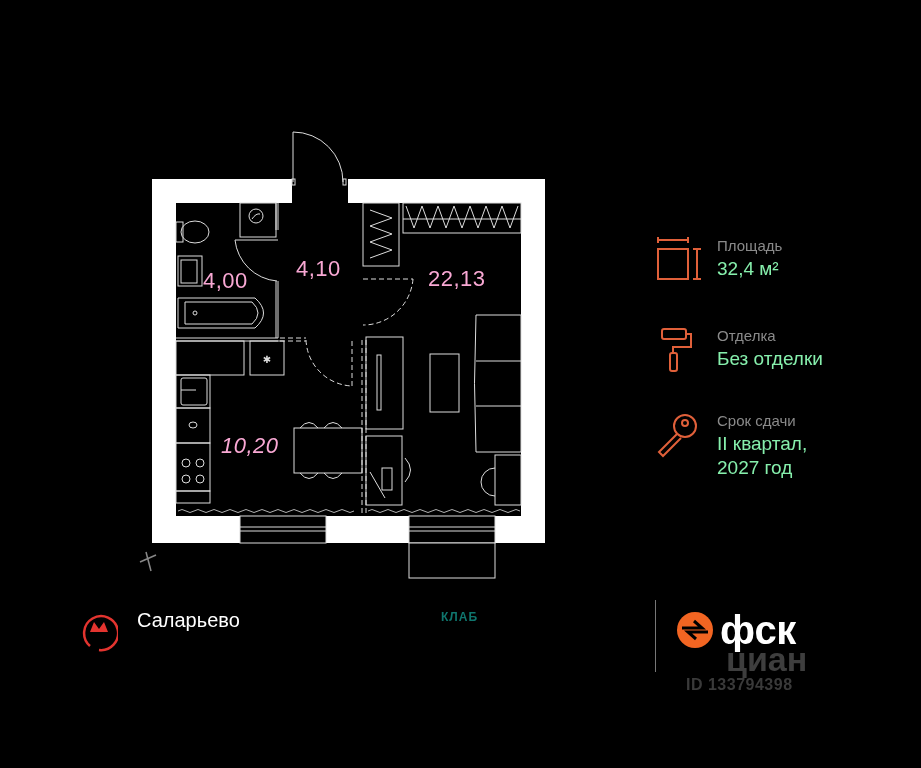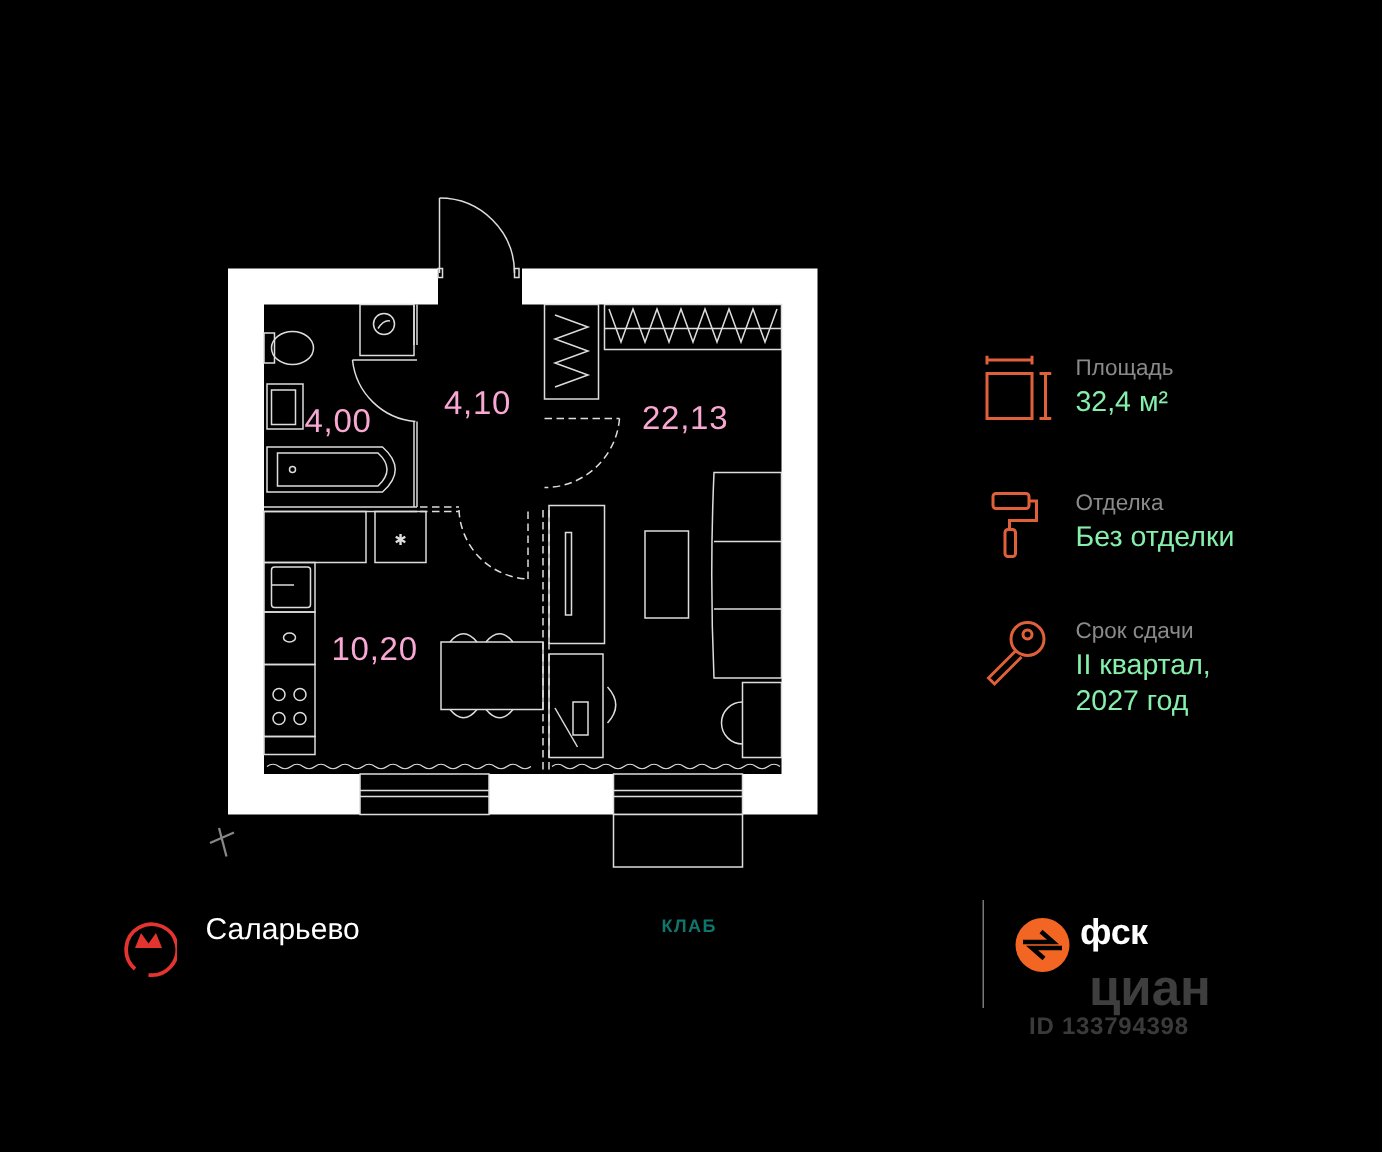--- a/index.html
+++ b/index.html
@@ -11,21 +11,21 @@
   .info-icon { position:absolute; left:0; top:0; }
   .info-label { position:absolute; left:62px; top:0; font-size:15px; color:#8a8a8a; white-space:nowrap; }
   .info-value { position:absolute; left:62px; top:20px; font-size:19px; color:#86efac; line-height:24px; white-space:nowrap; }
   .metro { position:absolute; left:80px; top:606px; }
   .metro-text { position:absolute; left:57px; top:0; font-size:20px; line-height:28px; color:#fff; white-space:nowrap; }
   .brand { position:absolute; left:417px; top:612px; }
   .brand-title { font-family:"Liberation Sans", sans-serif; font-weight:bold; font-size:33px; letter-spacing:-0.5px; color:#fff; line-height:34px; }
   .brand-sub { font-size:12px; font-weight:bold; color:#0f766e; letter-spacing:1px; margin-top:-2px;padding-left:24px; }
   .divider { position:absolute; left:655px; top:600px; width:1px; height:72px; background:#777; }
   .fsk { position:absolute; left:676px; top:611px; }
-  .fsk-text { position:absolute; left:44px; top:-3px; font-size:24px; font-weight:bold; color:#fff; letter-spacing:-0.5px; }
+  .fsk-text { position:absolute; left:44px; top:-3px; font-size:40px; font-weight:bold; color:#fff; letter-spacing:-0.5px; }
   .watermark { position:absolute; left:680px; top:640px; color:#3a3a3a; }
   .wm-brand { position:absolute; left:22px; top:0; font-size:34px; font-weight:bold; color:#3e3e3e; white-space:nowrap;margin-left:24px; }
   .wm-id { position:absolute; left:6px; top:36px; font-size:16px; font-weight:bold; color:#3a3a3a; white-space:nowrap; letter-spacing:0.5px; }
 </style>
 </head>
 <body>
 
 <svg class="plan" width="921" height="768" viewBox="0 0 921 768" xmlns="http://www.w3.org/2000/svg">
 
   <g fill="#fff">
@@ -168,21 +168,21 @@
 
   <g stroke="#888" stroke-width="1.5" fill="#888" font-size="6">
     <line x1="140" y1="562" x2="156" y2="555"></line>
     <line x1="146" y1="552" x2="151" y2="571"></line>
   </g>
 </svg>
 
 <div class="room-label" style="left:203px; top:268px;">4,00</div>
 <div class="room-label" style="left:296px; top:256px;">4,10</div>
 <div class="room-label" style="left:428px; top:266px;">22,13</div>
-<div class="room-label" style="left:221px; top:420px;">10,20</div>
+<div class="room-label" style="left:221px; top:433px;font-style:italic;">10,20</div>
 
 <div class="info">
   <div class="info-row" style="top:237px;">
     <svg class="info-icon" width="46" height="48" viewBox="0 0 46 48">
       <g fill="none" stroke="#e0603a" stroke-width="2">
         <line x1="3" y1="3" x2="33" y2="3"></line>
           <line x1="3" y1="0" x2="3" y2="6"></line>
           <line x1="33" y1="0" x2="33" y2="6"></line>
         <rect x="3" y="12" width="30" height="30"></rect>
         <line x1="42" y1="12" x2="42" y2="42"></line>

